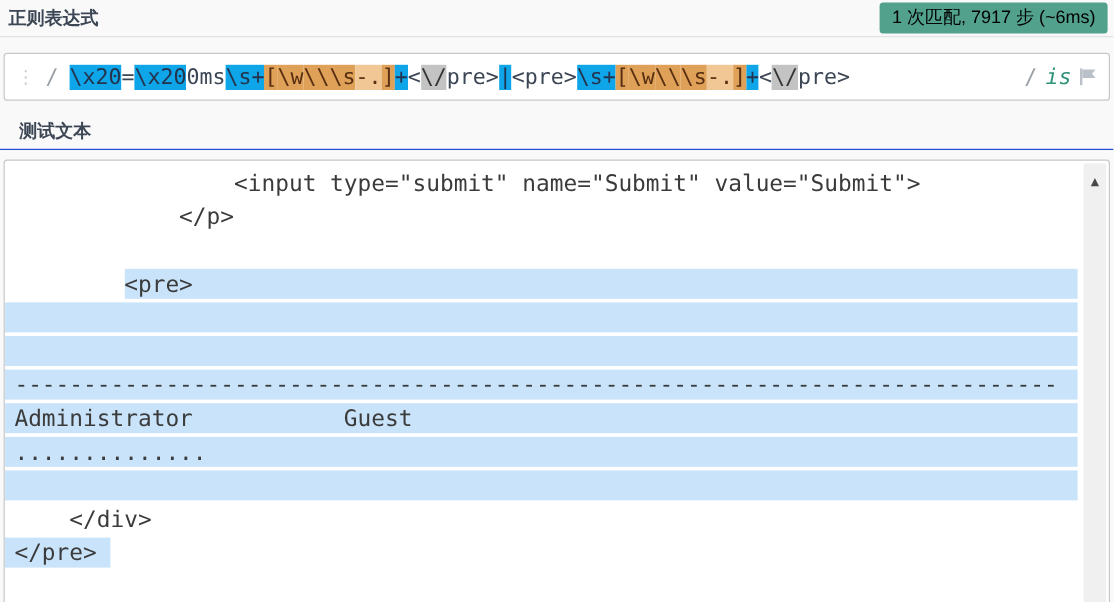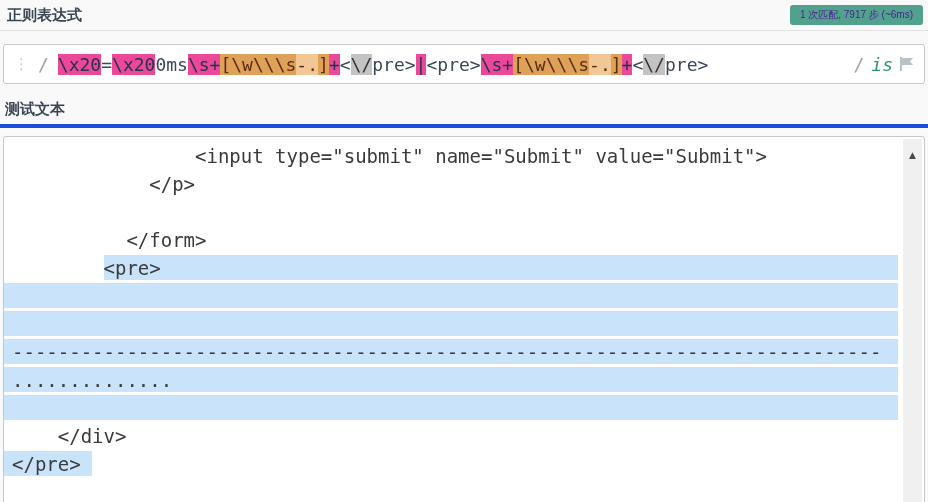--- a/index.html
+++ b/index.html
@@ -3,43 +3,43 @@
 <meta charset="utf-8">
 <style>
   html,body{margin:0;padding:0;width:928px;height:502px;overflow:hidden;
     background:#f9f9f9;font-family:"Liberation Sans","DejaVu Sans",sans-serif;}
   .page{width:928px;height:408px;position:relative;}
 
   
   .sec-header{height:30px;border-bottom:1px solid #e2e2e2;display:flex;
     align-items:center;justify-content:space-between;padding:0 5px;}
   .sec-title{font-size:15px;font-weight:700;color:#3c4654;padding-left:2px;}
-  .badge{background:#52a18c;color:#4c1d95;font-size:10px;padding:4px 10px;
+  .badge{background:#52a18c;color:#000000;font-size:15px;padding:4px 10px;
     border-radius:3px;line-height:1.2;cursor:pointer;}
 
   
   .regex-wrap{margin:13px 3px 0 3px;height:38px;border:1px solid #c8c8c8;
     border-radius:3px;background:#fff;display:flex;align-items:center;
     padding:0 10px;font-family:"DejaVu Sans Mono","Liberation Mono",monospace;
     font-size:18px;color:#3c4654;}
   .drag-handle{color:#c4cdd4;font-size:15px;margin-right:9px;cursor:grab;
     font-family:"DejaVu Sans",sans-serif;}
   .delim{color:#9aa0a6;margin-right:9px;}
   .delim-close{color:#9aa0a6;margin:0 7px 0 9px;}
   .tokens{flex:1;white-space:pre;}
-  .tk-esc{background:#ec4899;color:#24344e;}
+  .tk-esc{background:#0ea5e9;color:#24344e;}
   .tk-lit{color:#3c4654;}
   .tk-cls{background:#dfa057;color:#582f12;}
   .tk-clslit{background:#f1c795;color:#582f12;}
   .tk-gray{background:#c3c3c3;color:#333;}
   .flags{color:#2f9379;cursor:pointer;display:flex;align-items:center;font-style:italic;}
   .flag-svg{margin-left:6px;}
 
-  .sec-header2{margin-top:11px;height:29px;border-bottom:4px solid #1d4ed8;
-    display:flex;align-items:center;padding:0 3px;}
+  .sec-header2{margin-top:11px;height:29px;border-bottom:1px solid #1d4ed8;
+    display:flex;align-items:center;padding:0 14px;}
 
   
   .code-box{margin:8px 3px 0 3px;height:374px;border:1px solid #c8c8c8;
     border-radius:3px;background:#fff;position:relative;overflow:hidden;
     cursor:text;}
   .code-area{padding:5px 0 0 8px;margin-right:26px;
     font-family:"DejaVu Sans Mono","Liberation Mono",monospace;
     font-size:19px;color:#3b3b3b;}
   .line{position:relative;height:28px;line-height:28px;white-space:pre;}
   .hl{position:absolute;top:1px;bottom:2px;background:#c9e4fa;}
@@ -80,25 +80,25 @@
 
   <div class="sec-header2">
     <span class="sec-title">测试文本</span>
   </div>
 
   <div class="code-box">
     <div class="code-area" id="code-area">
         <div class="line"><span class="txt">                &lt;input type="submit" name="Submit" value="Submit"&gt;</span></div>
         <div class="line"><span class="txt">            &lt;/p&gt;</span></div>
         <div class="line"><span class="txt"></span></div>
-        <div class="line"><span class="txt">          &lt;/form&gt;</span></div>
         <div class="line"><div class="hl hl-tail" style="left: 8ch;"></div><span class="txt">        &lt;pre&gt;</span></div>
         <div class="line"><div class="hl hl-full"></div></div>
         <div class="line"><div class="hl hl-full"></div><span class="txt"></span></div>
         <div class="line"><div class="hl hl-full"></div><span class="txt">----------------------------------------------------------------------------</span></div>
+        <div class="line"><div class="hl hl-full"></div><span class="txt">Administrator           Guest</span></div>
         <div class="line"><div class="hl hl-full"></div><span class="txt">..............</span></div>
         <div class="line"><div class="hl hl-full"></div><span class="txt"></span></div>
         <div class="line"><span class="txt">    &lt;/div&gt;</span></div>
         <div class="line"><div class="hl hl-text" style="width: calc(7ch + 8px);"></div><span class="txt">&lt;/pre&gt;</span></div>
       </div>
     <div class="scrollbar">
       <div class="scroll-arrow">▲</div>
     </div>
   </div>
 

